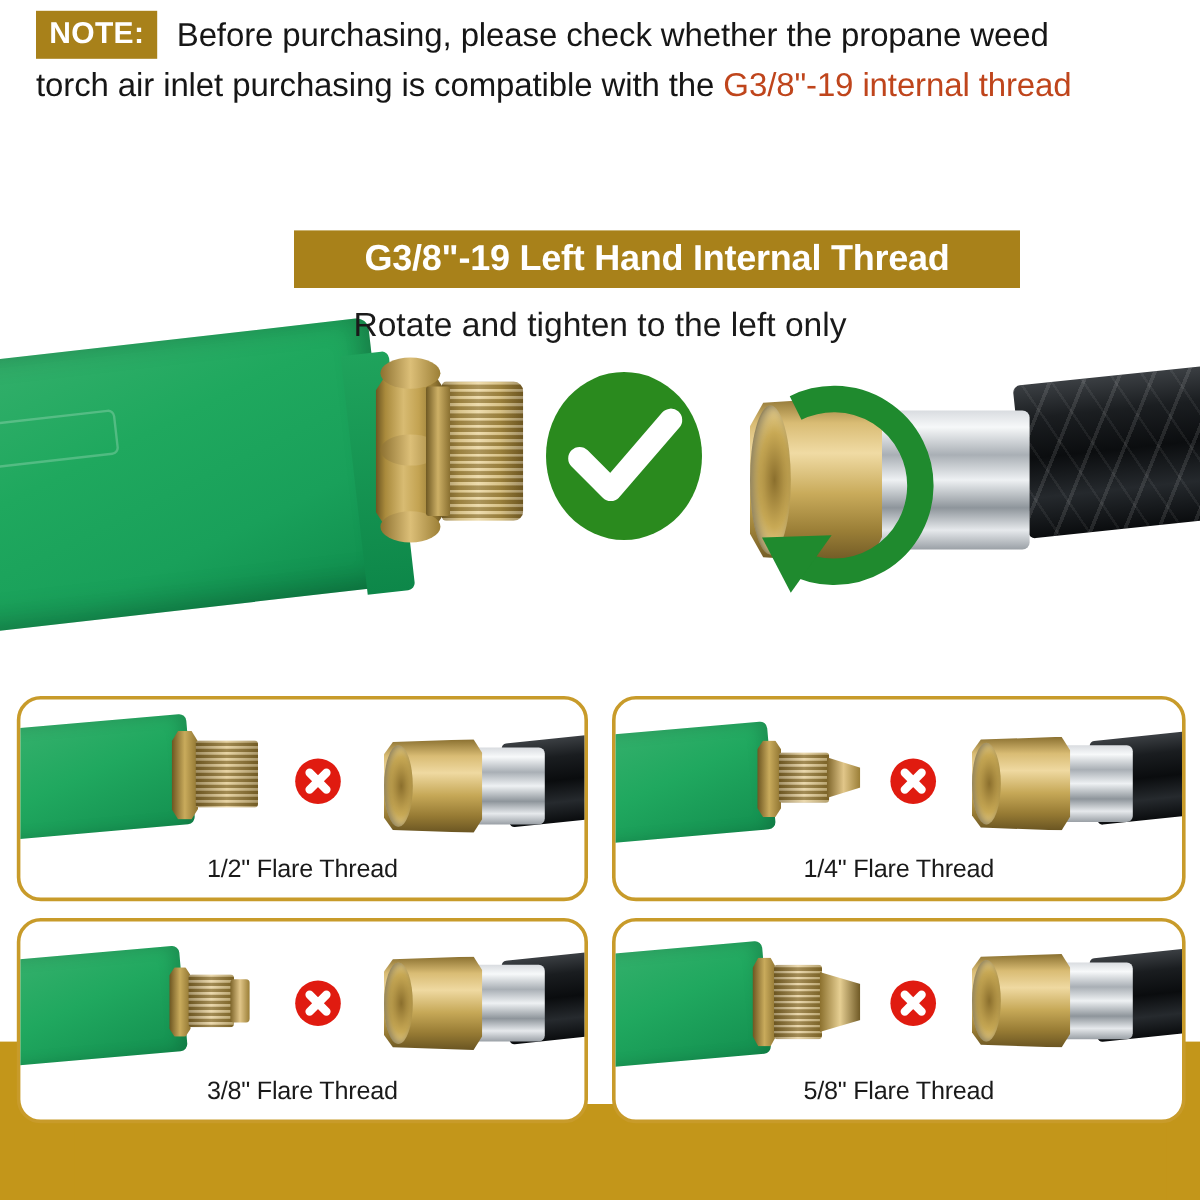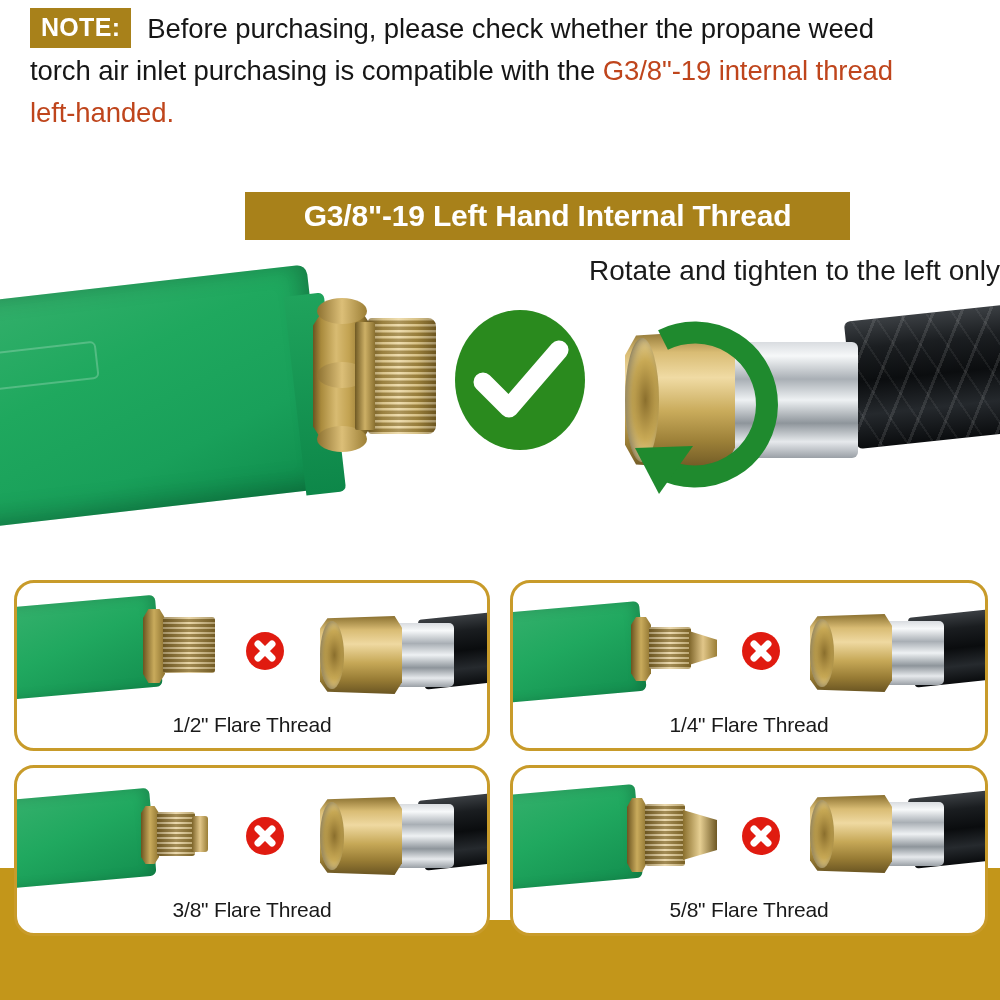--- a/index.html
+++ b/index.html
@@ -31,21 +31,21 @@
   .banner{
     position:absolute;left:245px;top:192px;width:605px;height:48px;
     background:#A8811A;display:flex;align-items:center;justify-content:center;
     z-index:5;
   }
   .banner-text{
     color:#ffffff;font-weight:bold;font-size:30px;letter-spacing:-.2px;
     white-space:nowrap;
   }
   .subtitle{
-    position:absolute;left:0;top:255px;width:1000px;text-align:right;
+    position:absolute;left:0;top:255px;width:1000px;text-align:center;
     font-size:28px;color:#1a1a1a;z-index:5;
   }
 
   
   .hero{position:absolute;left:0;top:280px;width:1000px;height:275px;z-index:4;}
 
   
   .torch-hero{
     position:absolute;left:-40px;top:4px;width:360px;height:225px;
     background:linear-gradient(160deg,#35b06c 0%,#1fa85e 38%,#19a05a 70%,#0f8c4c 100%);
@@ -211,21 +211,20 @@
 <body>
 
 <div class="gold-backdrop"></div>
 <div class="gold-backdrop-left"></div>
 <div class="gold-backdrop-right"></div>
 
 <div class="note-block">
   <div class="note-para">
     <span class="note-badge">NOTE:</span><span>Before purchasing, please check whether the propane weed</span><br>
     <span>torch air inlet purchasing is compatible with the </span><span class="hl">G3/8"-19 internal thread</span><br>
-    <span class="hl">left-handed.</span>
   </div>
 </div>
 
 <div class="banner">
   <span class="banner-text">G3/8"-19 Left Hand Internal Thread</span>
 </div>
 <div class="subtitle">Rotate and tighten to the left only</div>
 
 <div class="hero">
   <div class="torch-hero"></div>

